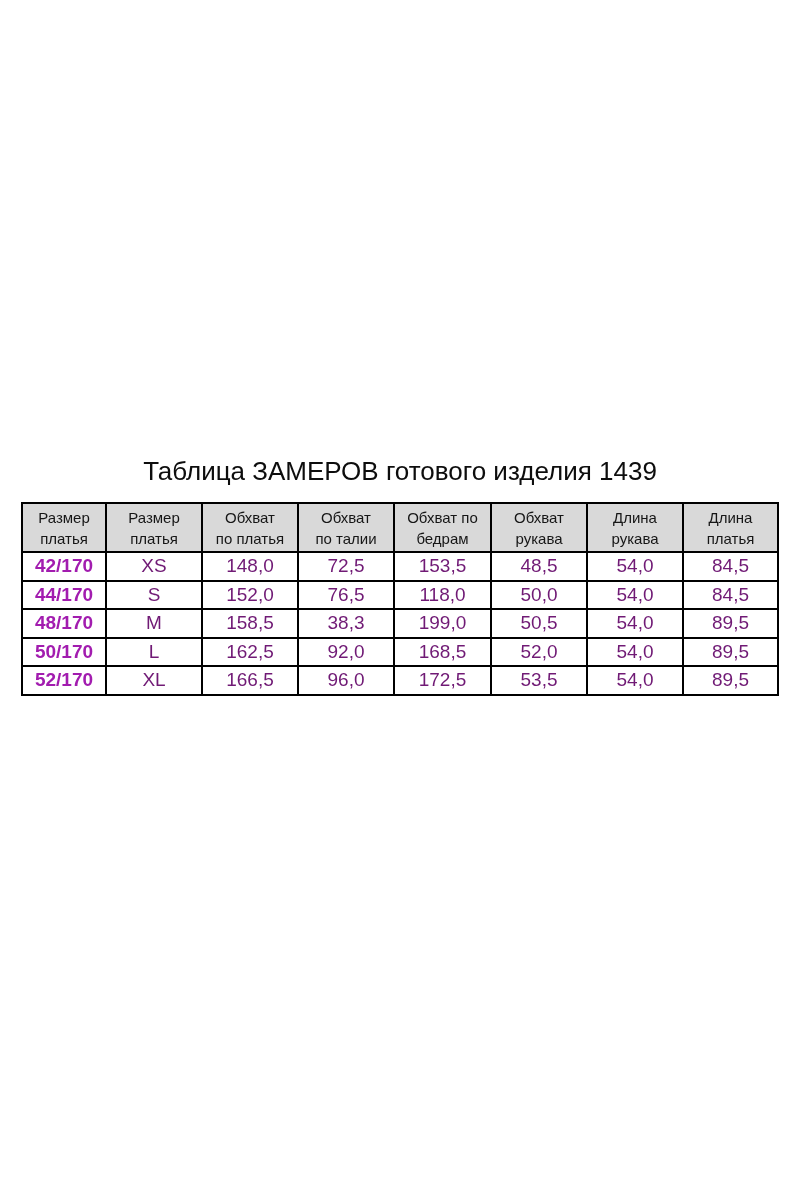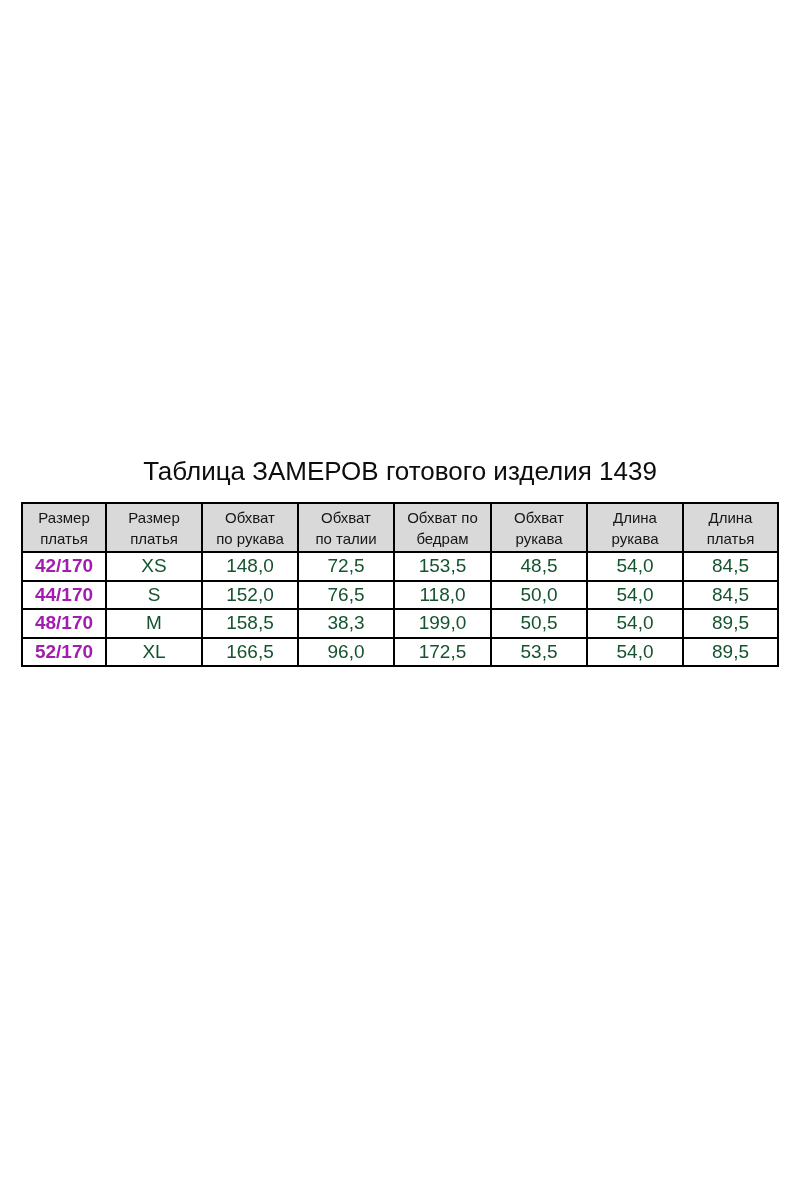--- a/index.html
+++ b/index.html
@@ -47,21 +47,21 @@
     background: #d9d9d9;
     height: 47px;
     font-weight: 400;
     font-size: 15px;
     line-height: 21px;
     color: #161616;
   }
   .size-table tbody td {
     height: 26.5px;
     font-size: 19px;
-    color: #14532d;
+    color: #701a75;
     background: #ffffff;
   }
   .size-table tbody td:first-child {
     font-weight: 700;
     color: #a21caf;
   }
 </style>
 </head>
 <body>
 
@@ -85,21 +85,21 @@
         <th>
           <div>Размер</div>
           <div>платья</div>
         </th>
         <th>
           <div>Размер</div>
           <div>платья</div>
         </th>
         <th>
           <div>Обхват</div>
-          <div>по рукава</div>
+          <div>по платья</div>
         </th>
         <th>
           <div>Обхват</div>
           <div>по талии</div>
         </th>
         <th>
           <div>Обхват по</div>
           <div>бедрам</div>
         </th>
         <th>
@@ -141,20 +141,30 @@
         <td>48/170</td>
         <td>M</td>
         <td>158,5</td>
         <td>38,3</td>
         <td>199,0</td>
         <td>50,5</td>
         <td>54,0</td>
         <td>89,5</td>
       </tr>
       <tr>
+        <td>50/170</td>
+        <td>L</td>
+        <td>162,5</td>
+        <td>92,0</td>
+        <td>168,5</td>
+        <td>52,0</td>
+        <td>54,0</td>
+        <td>89,5</td>
+      </tr>
+      <tr>
         <td>52/170</td>
         <td>XL</td>
         <td>166,5</td>
         <td>96,0</td>
         <td>172,5</td>
         <td>53,5</td>
         <td>54,0</td>
         <td>89,5</td>
       </tr>
     </tbody>

